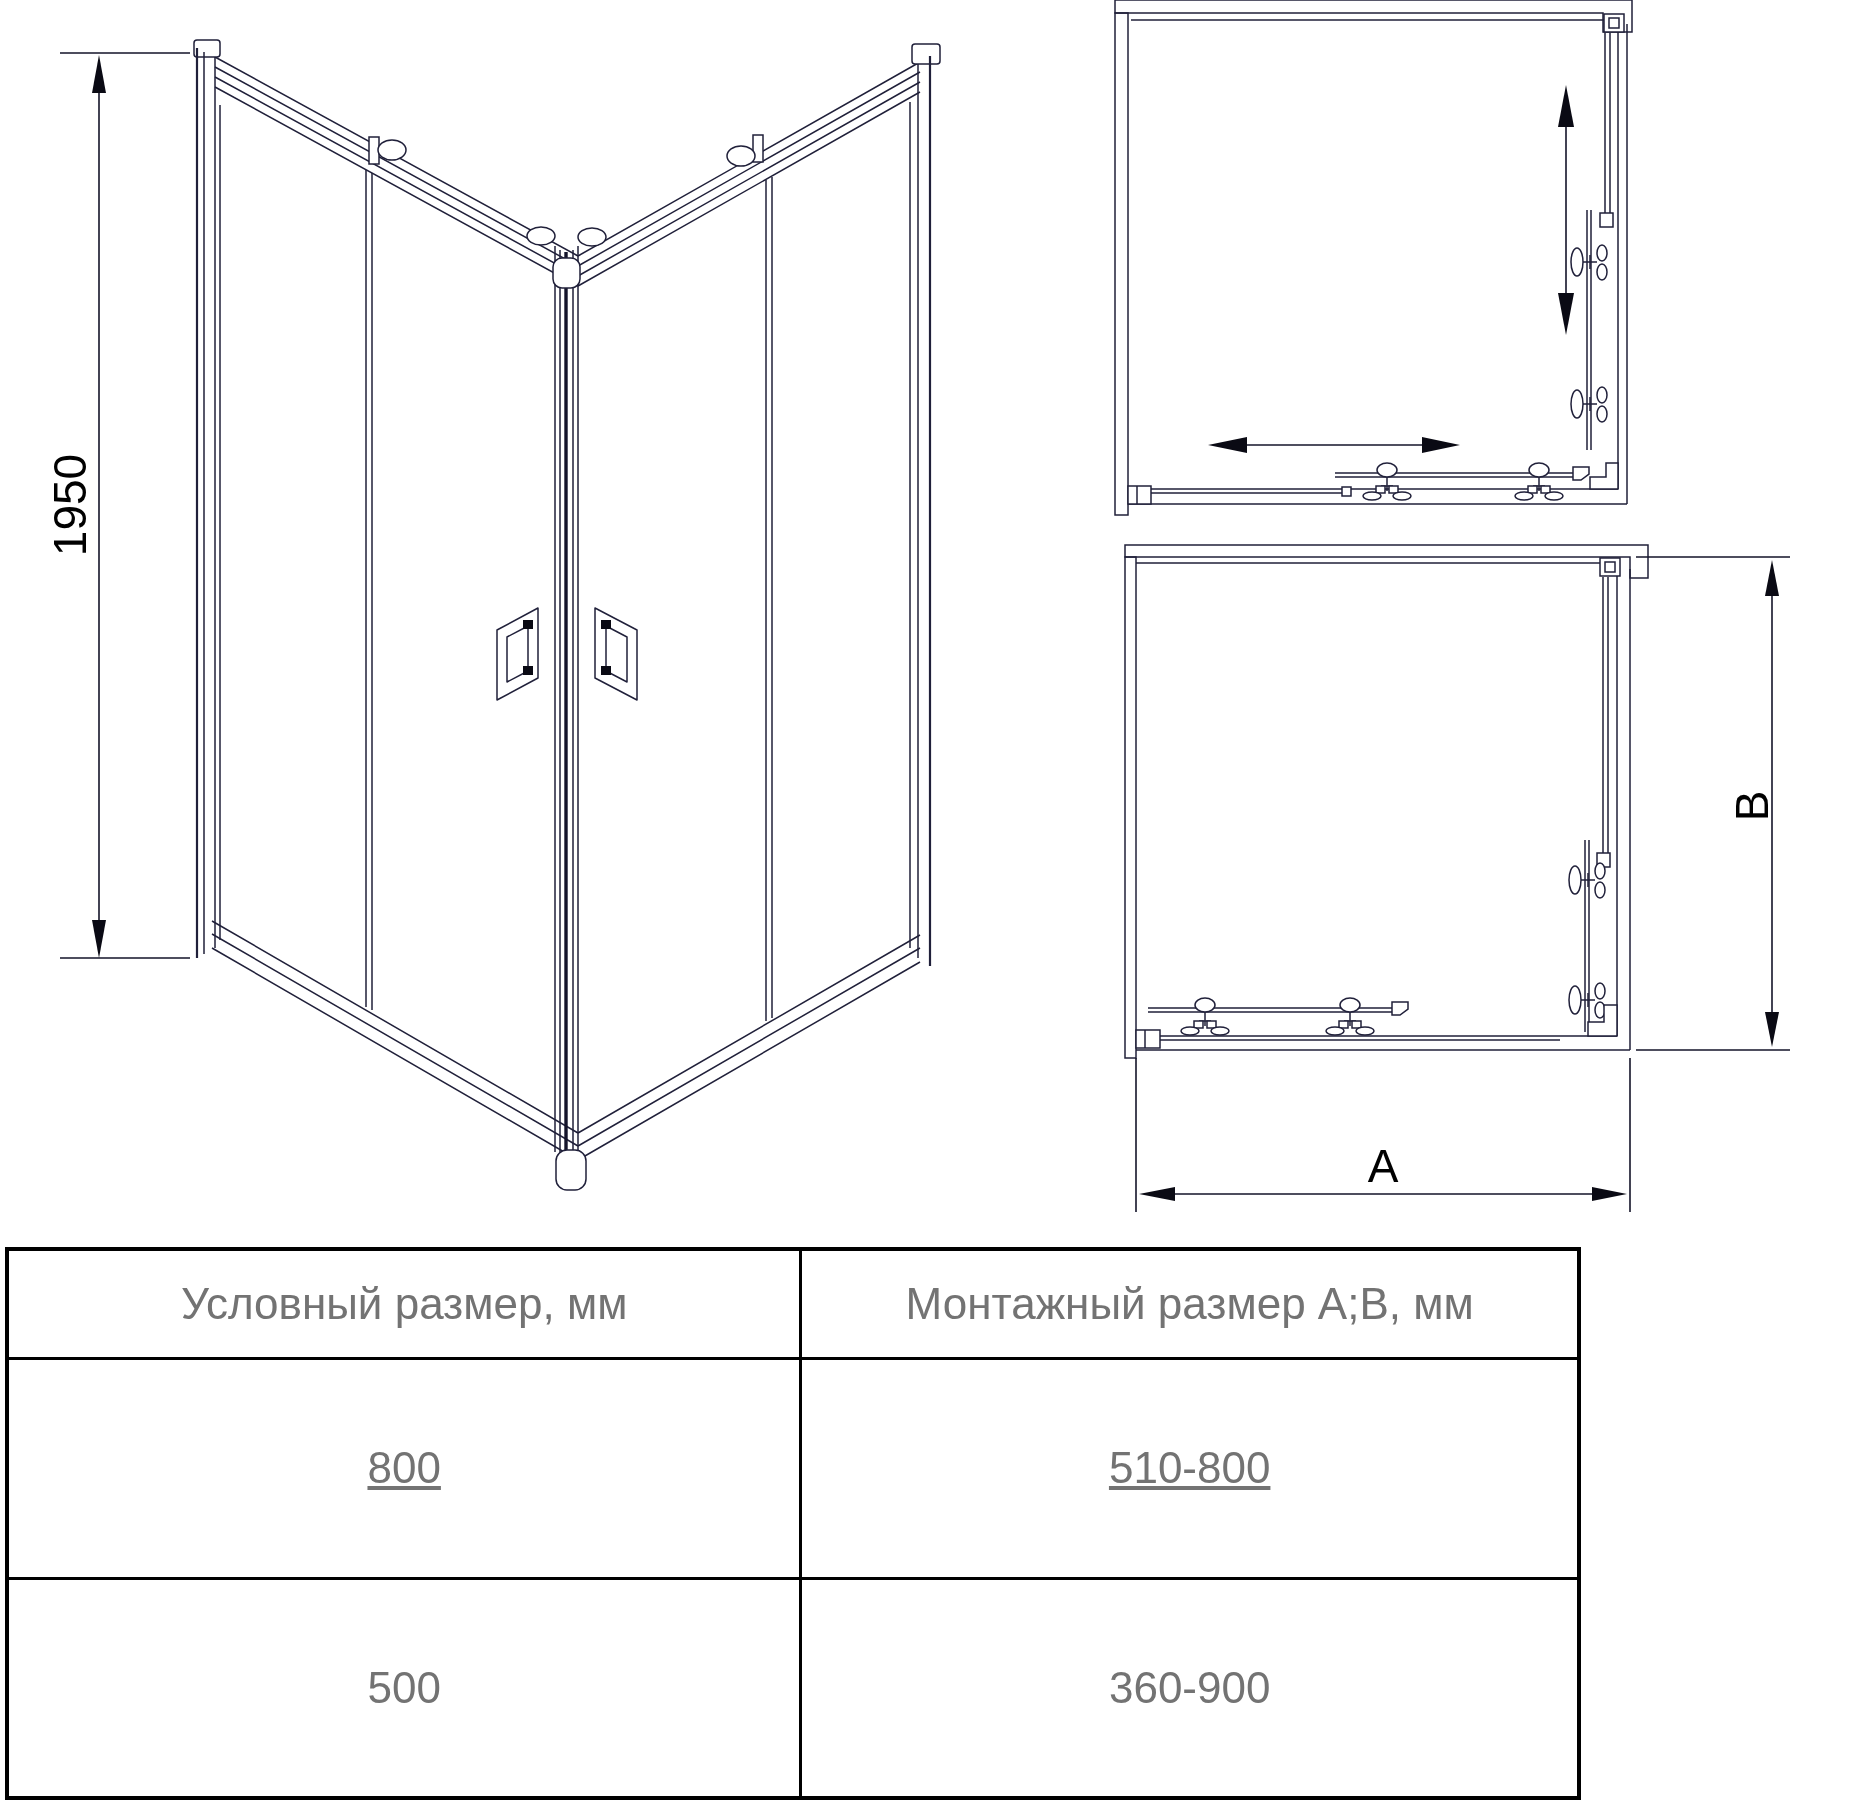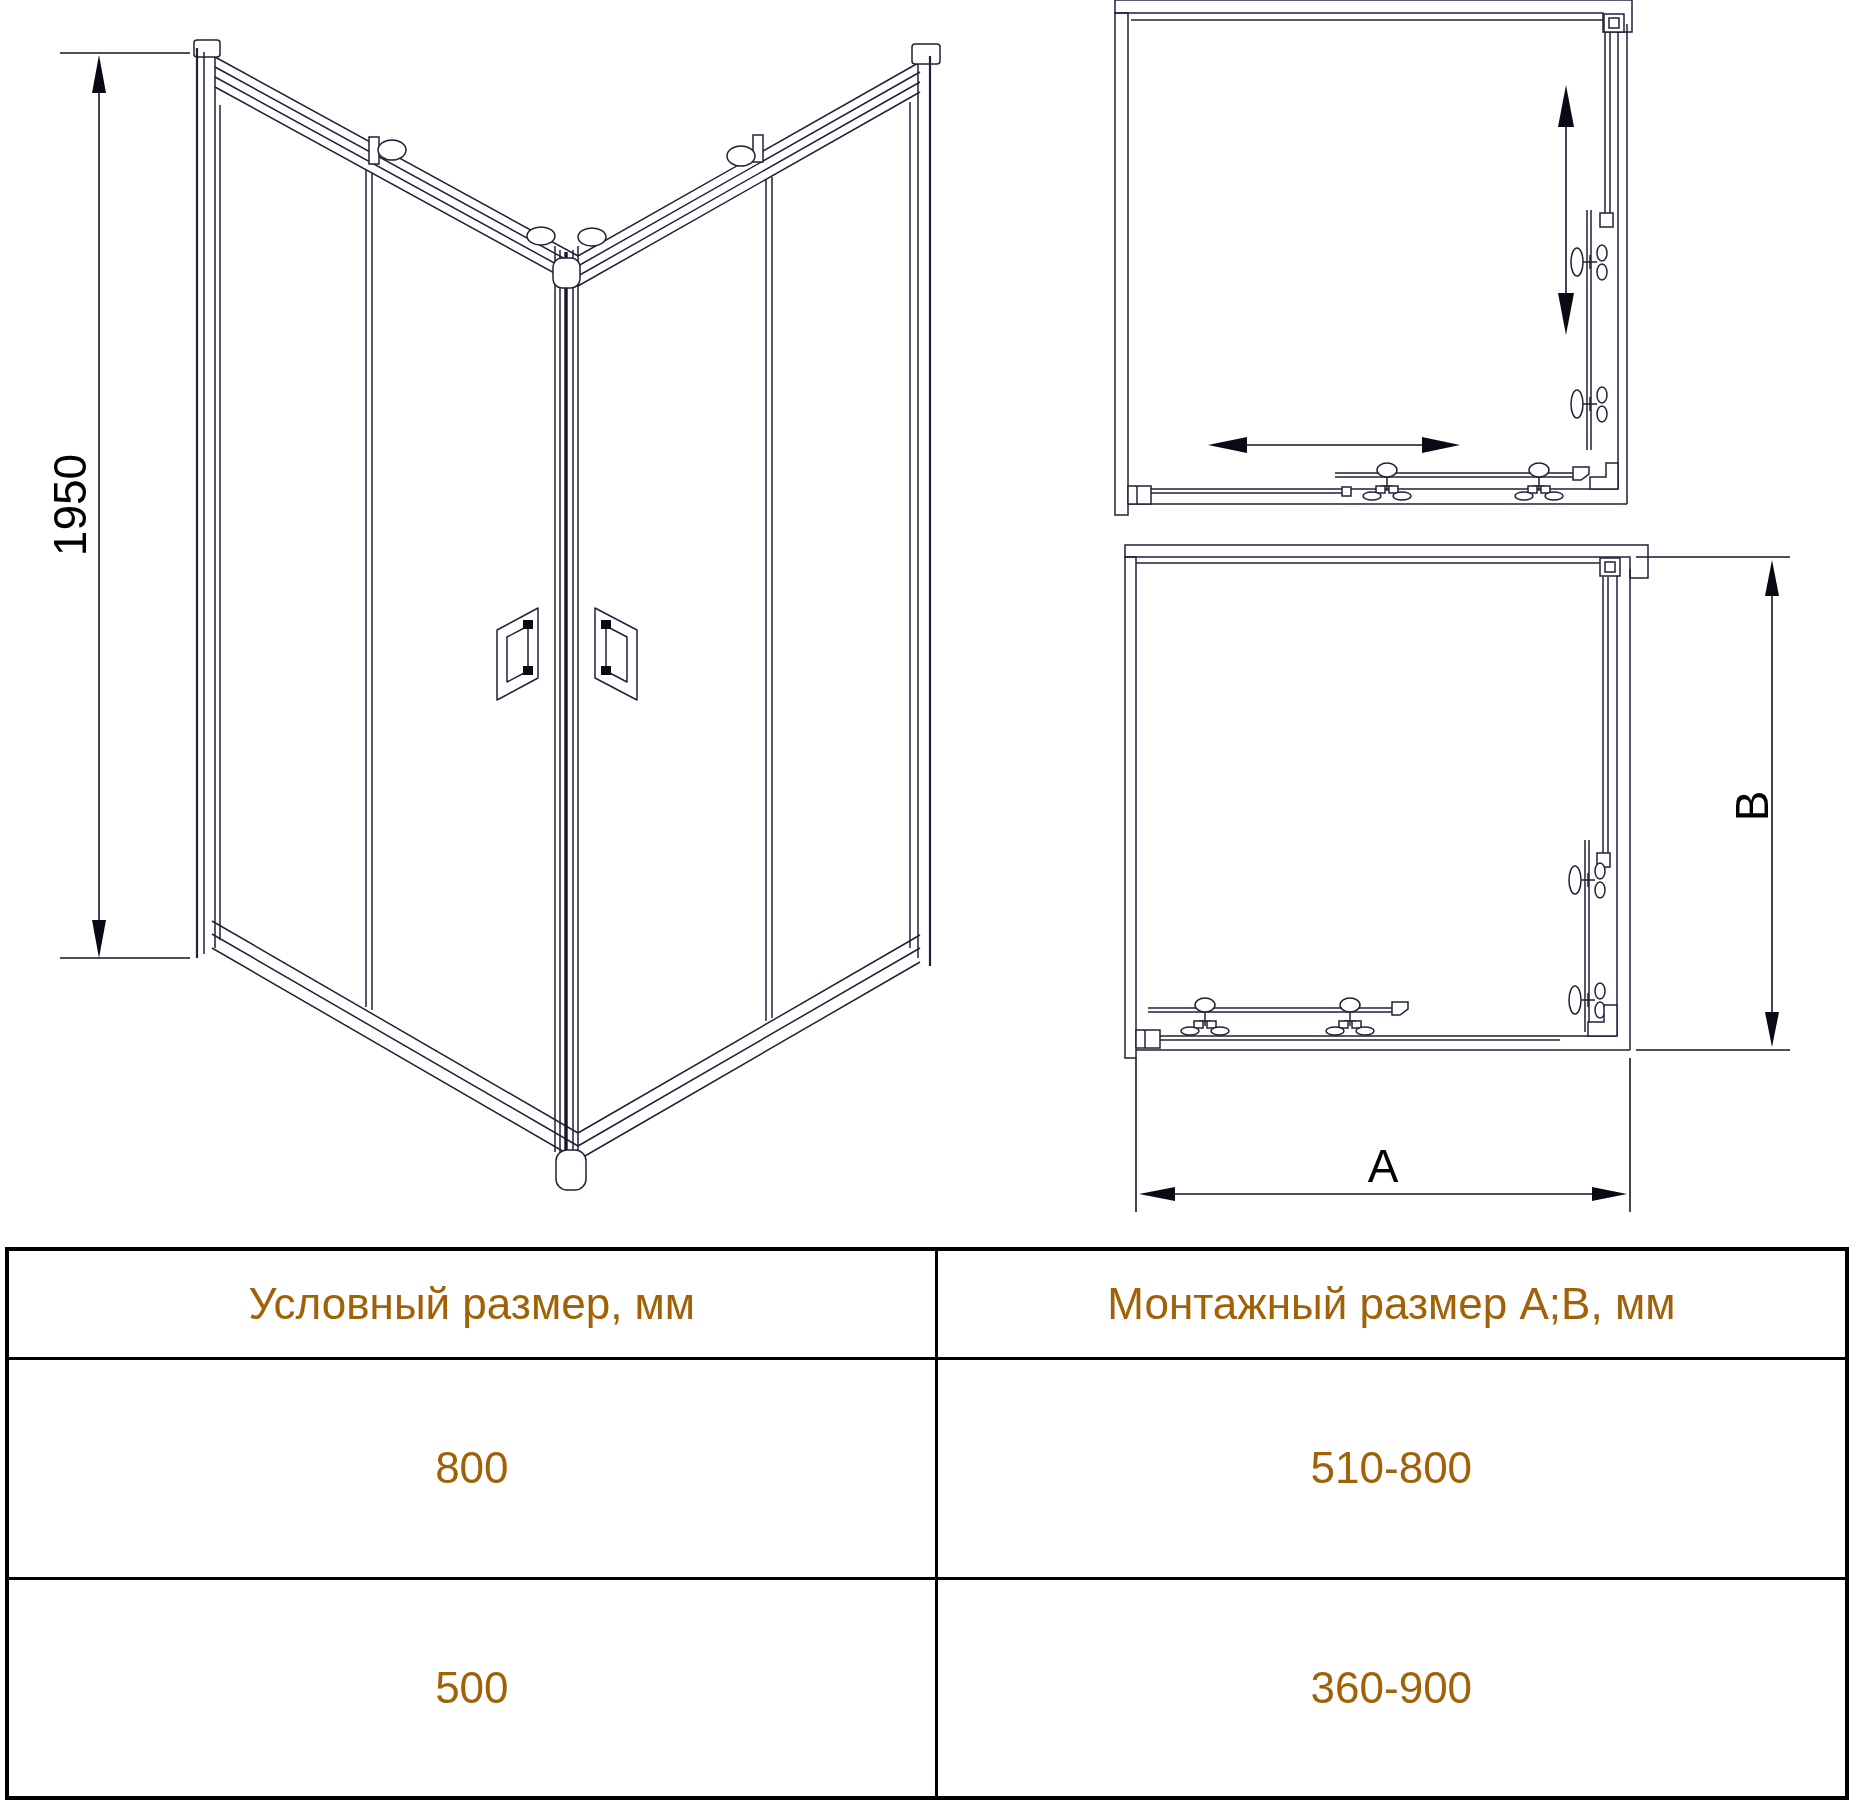--- a/index.html
+++ b/index.html
@@ -13,23 +13,23 @@
   svg{position:absolute;top:0;left:0;display:block;}
   .ln{stroke:#20203a;fill:none;stroke-width:1.5;}
   .ln-thick{stroke:#20203a;fill:none;stroke-width:2.2;}
   .ln-bold{stroke:#14142a;fill:none;stroke-width:3.4;}
   .white{fill:#ffffff;stroke:#20203a;stroke-width:1.5;}
   .blk{fill:#0a0a14;stroke:none;}
   .dim{stroke:#14142a;fill:none;stroke-width:1.6;}
   .lbl{fill:#000000;font-family:"Liberation Sans",sans-serif;font-size:46px;}
   .spec-table{
     position:absolute;left:5px;top:1247px;
-    width:1844px;height:553px;
+    width:1576px;height:553px;
     border-collapse:collapse;table-layout:fixed;
-    font-size:44px;color:#a16207;
+    font-size:44px;color:#737373;
   }
   .spec-table th,.spec-table td{
     border:3px solid #000;
     text-align:center;vertical-align:middle;
     font-weight:normal;padding:0;
   }
   .spec-table{border:4px solid #000;}
 </style>
 </head>
 <body>
@@ -235,21 +235,21 @@
         <col style="width:50.5%">
         <col style="width:49.5%">
       </colgroup>
     <thead>
       <tr style="height:109px;">
         <th>Условный размер, мм</th>
         <th>Монтажный размер А;B, мм</th>
       </tr>
     </thead>
     <tbody>
-      <tr style="height:110px;">
+      <tr style="height:110px;text-decoration:underline;">
         <td>800</td>
         <td>510-800</td>
       </tr>
       <tr style="height:110px;">
         <td>500</td>
         <td>360-900</td>
       </tr>
     </tbody>
   </table>
 

